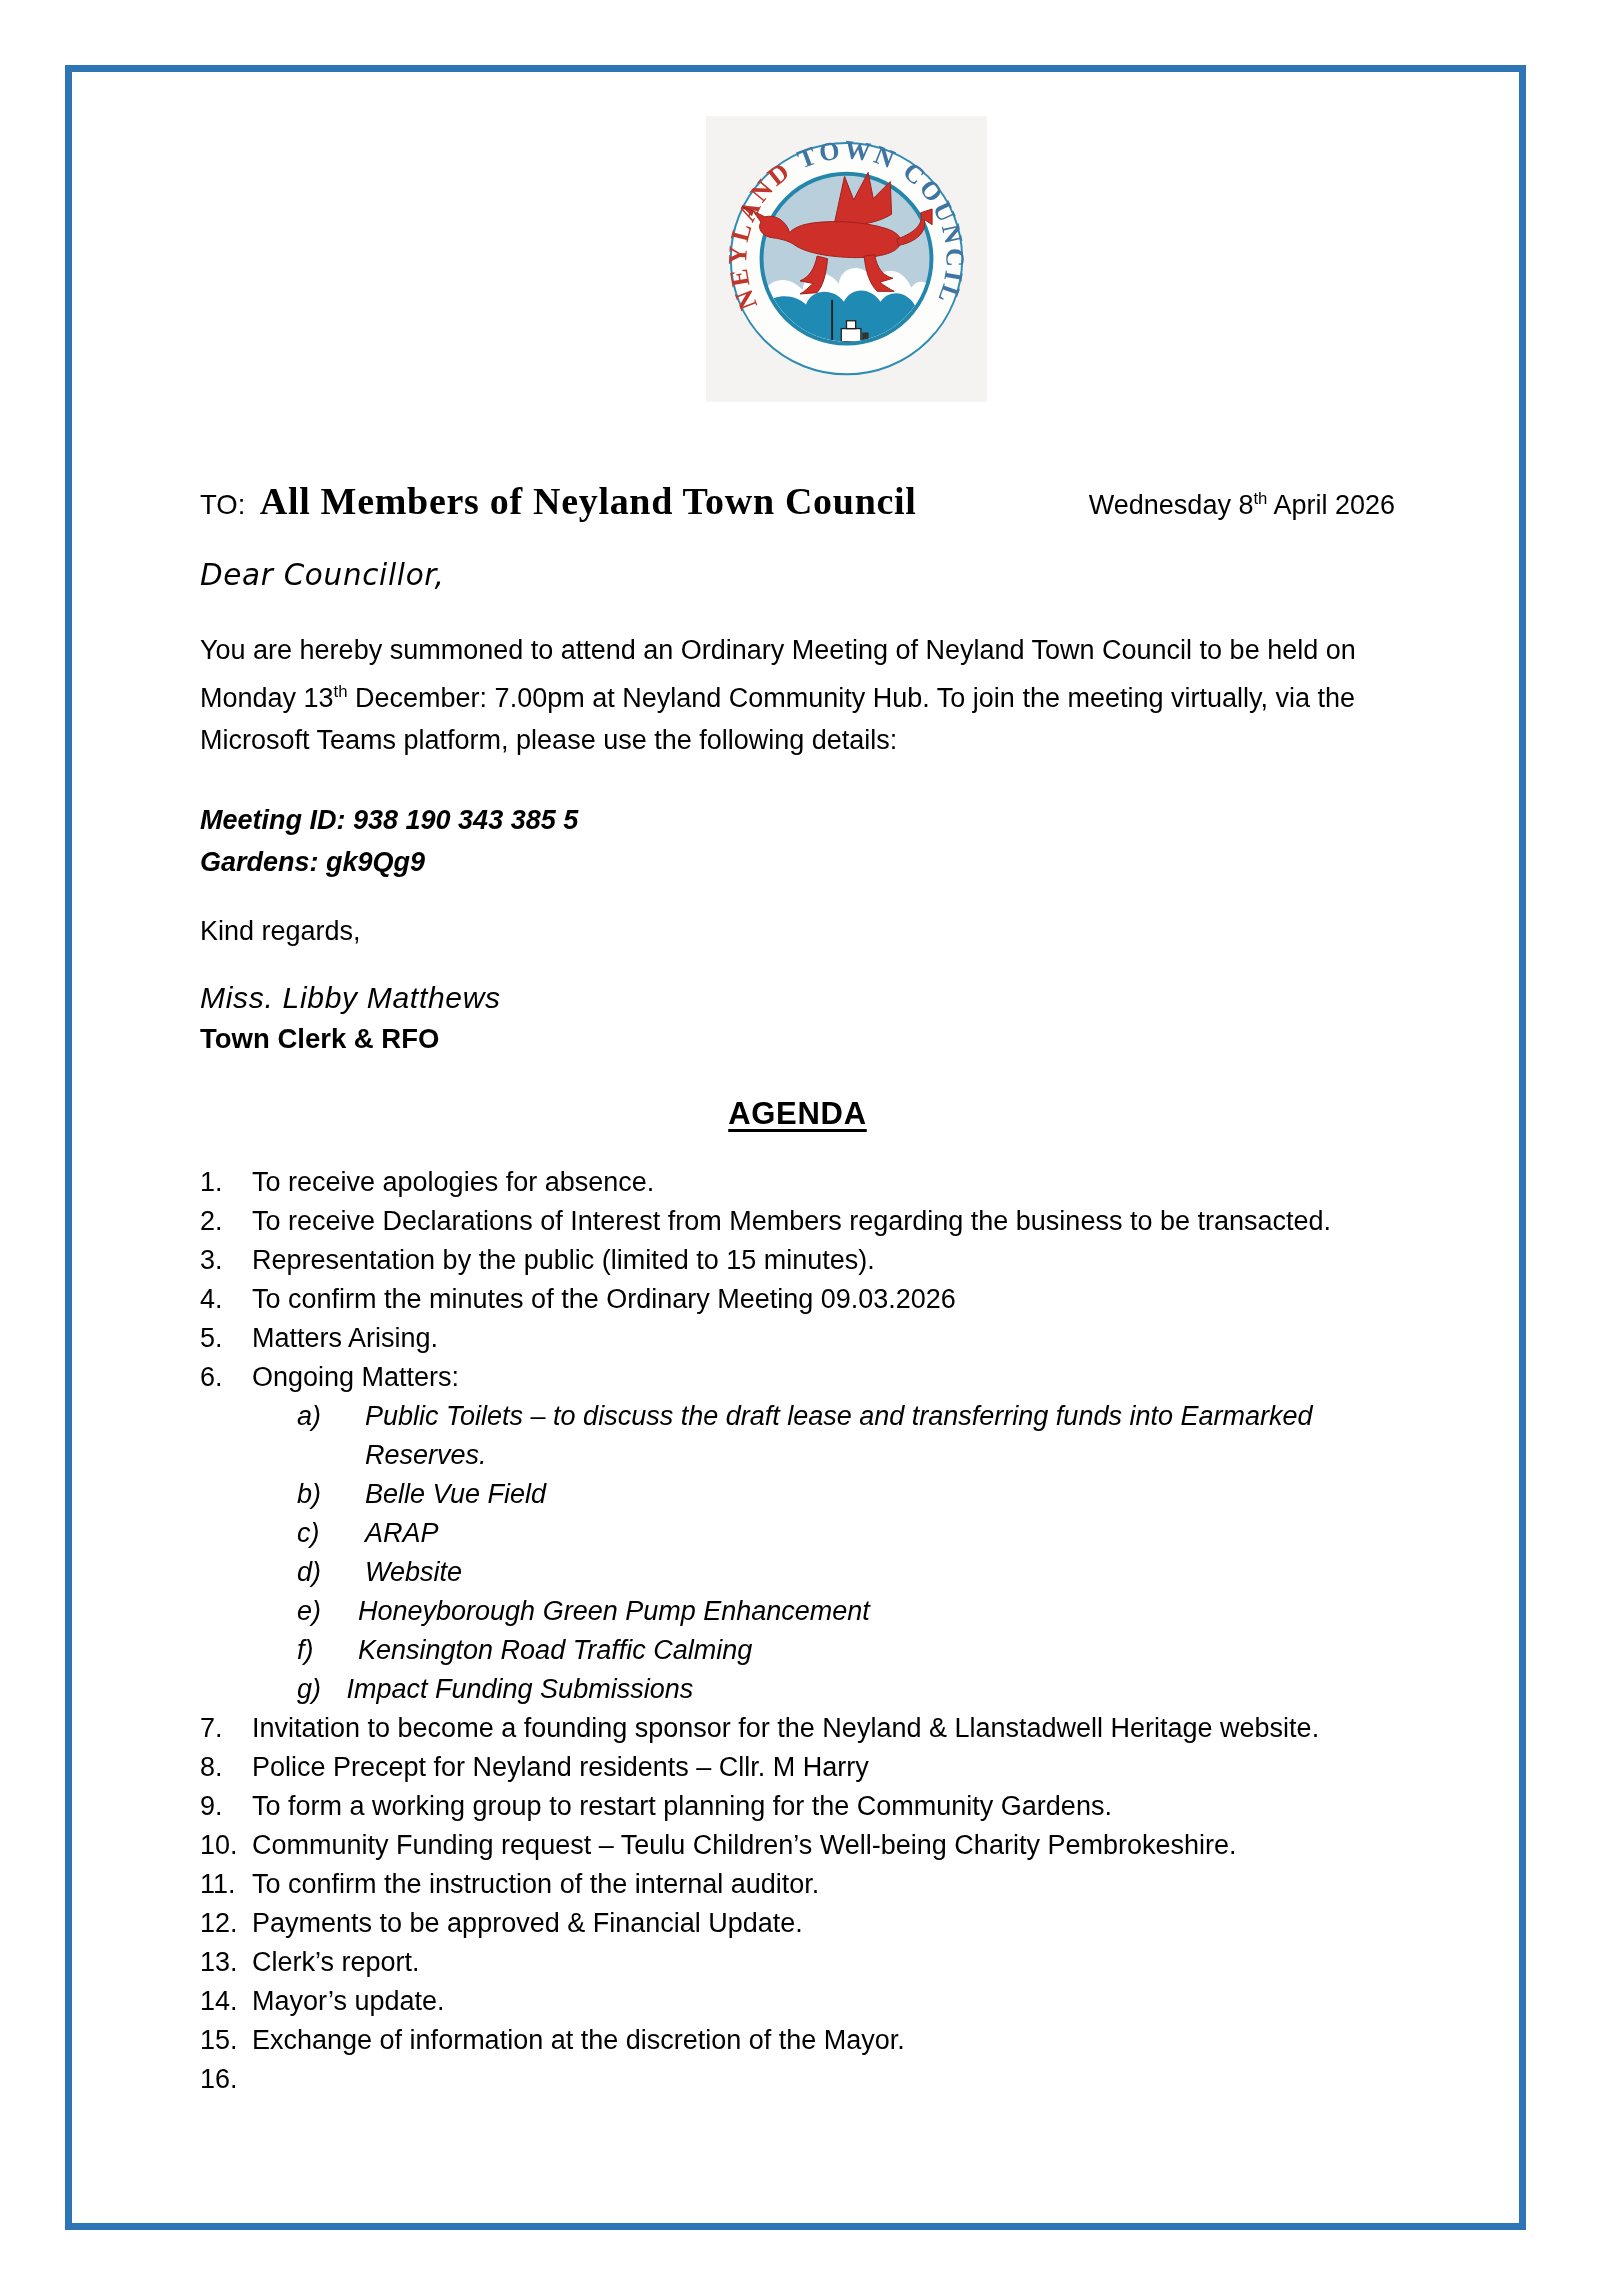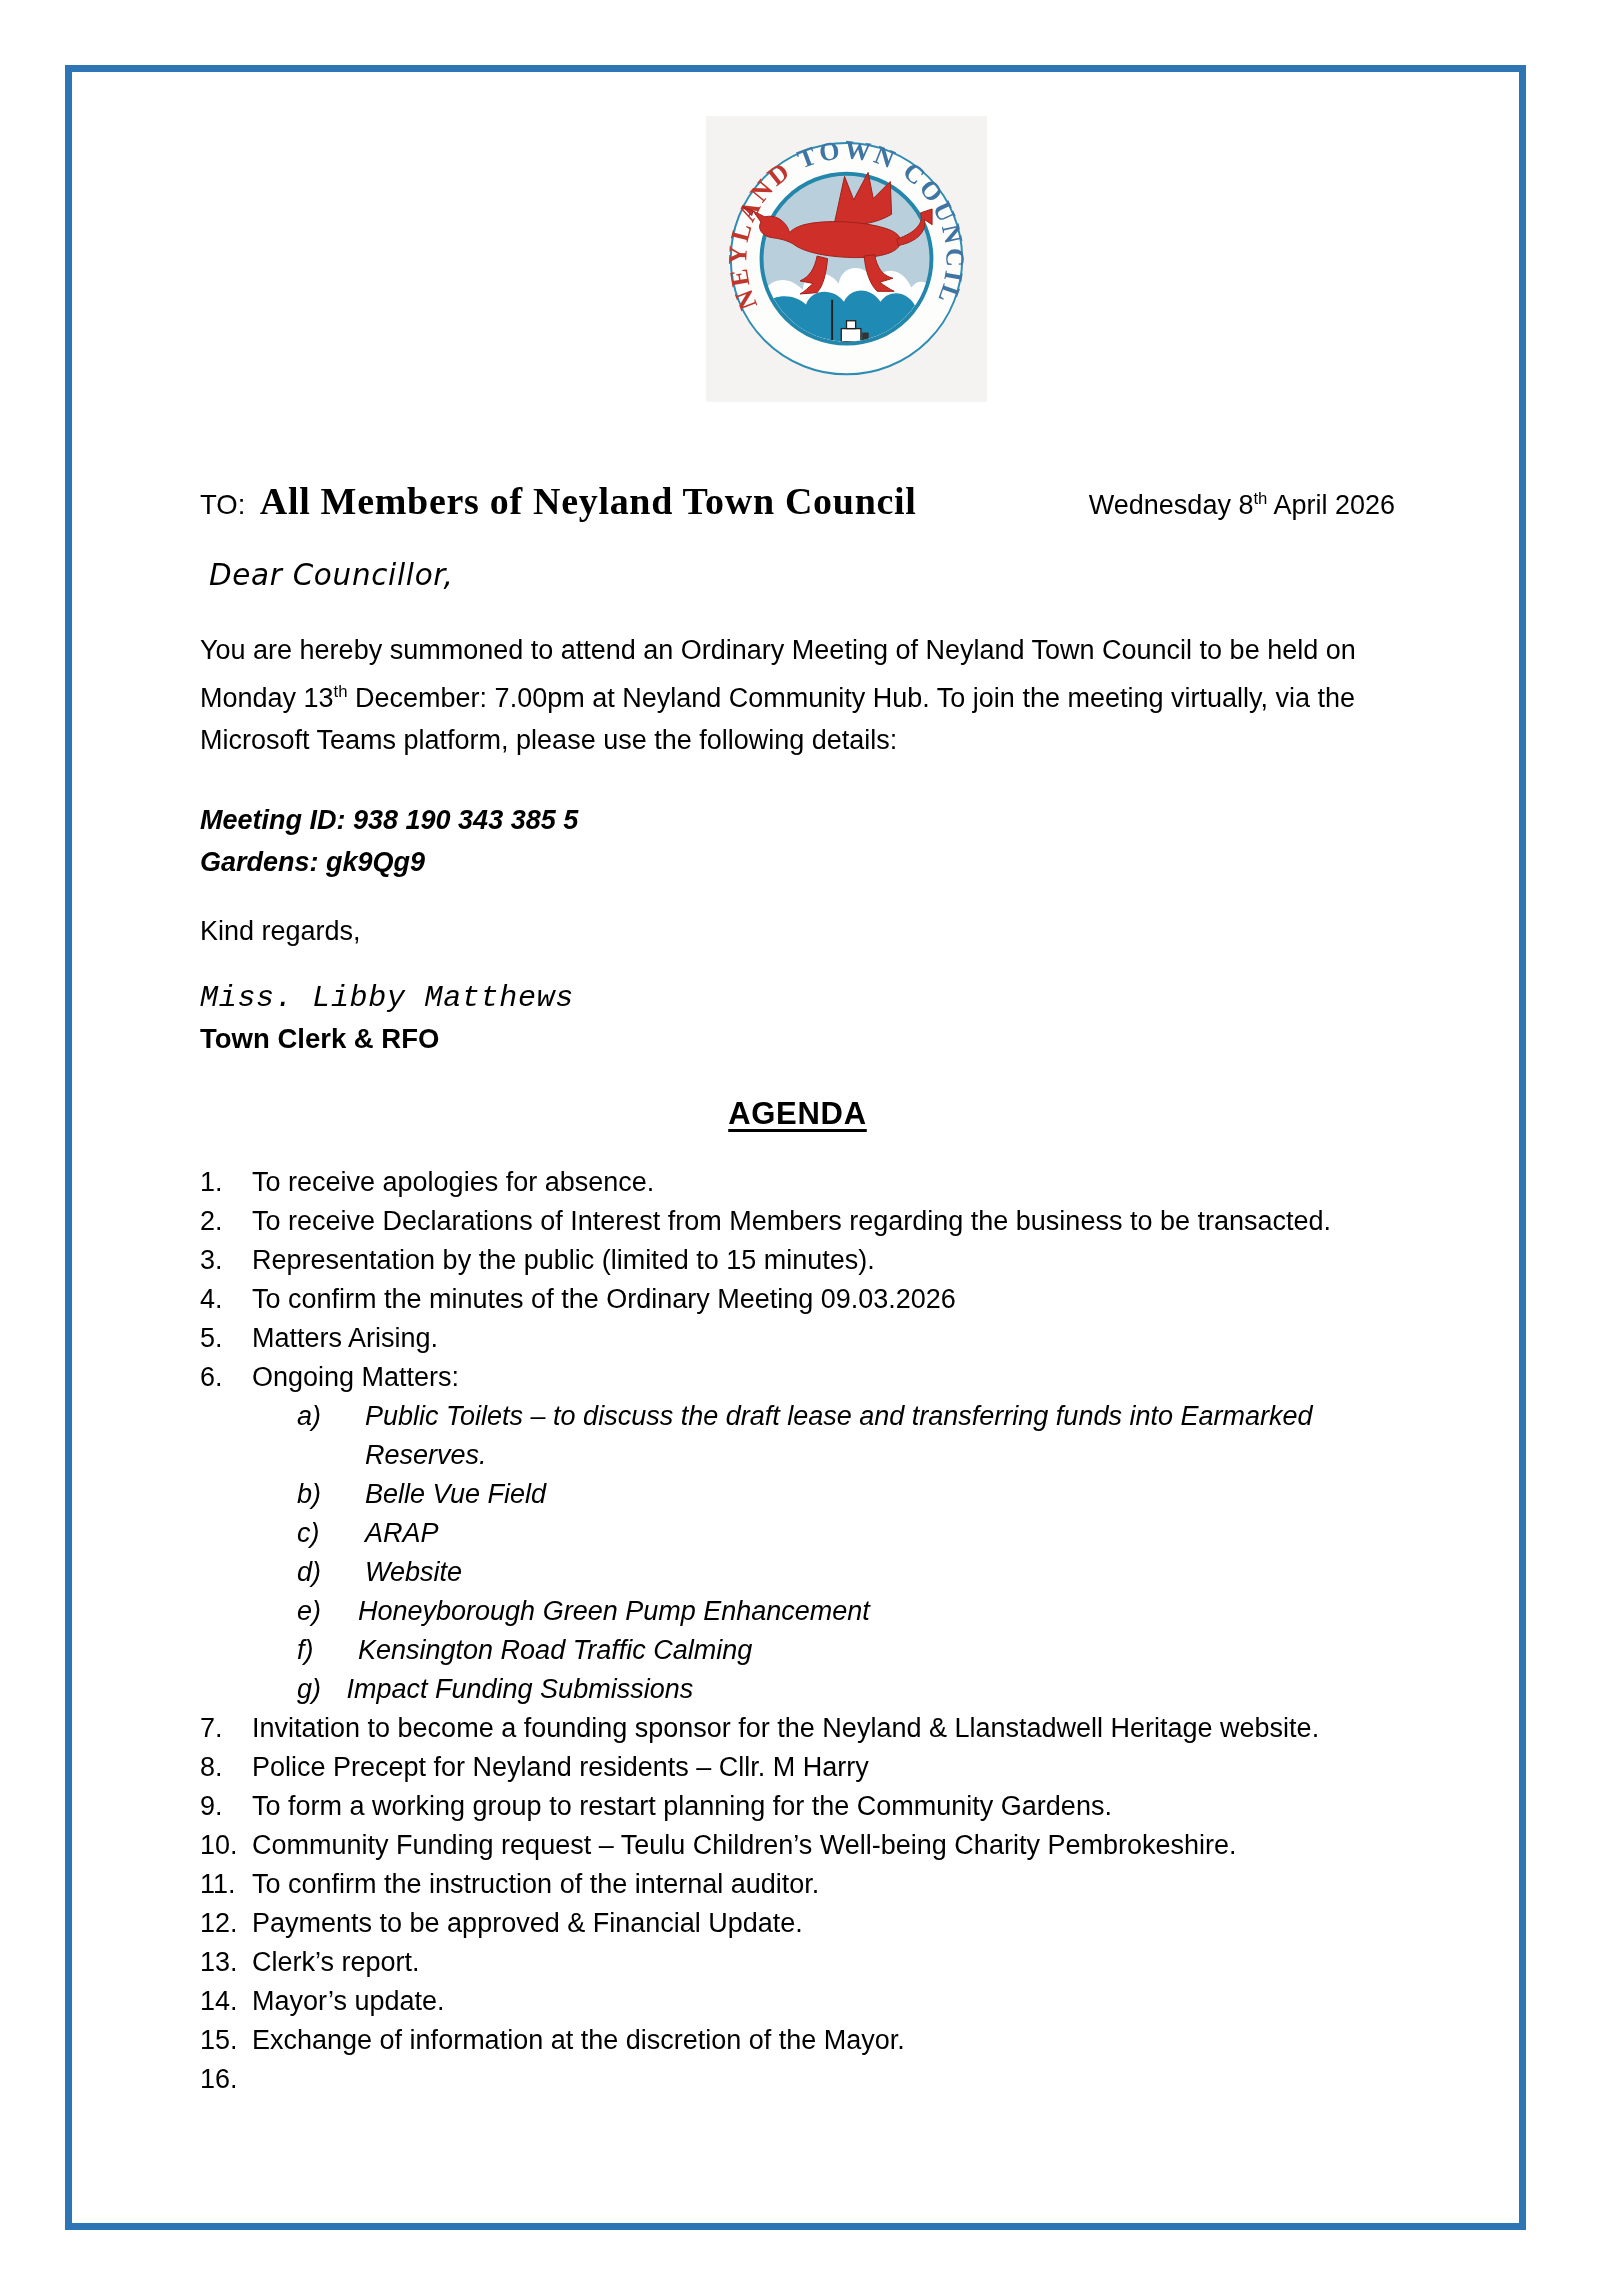--- a/index.html
+++ b/index.html
@@ -14,26 +14,26 @@
   .content{padding:44px 124px 0 128px;}
   .logo-block{width:281px;height:286px;margin-left:506px;}
   .logo-block svg{display:block;width:281px;height:286px;}
 
   .hdr-row{margin-top:77px;display:flex;align-items:baseline;text-align:center;}
   .to-label{font-size:27.5px;}
   .recipient{font-family:"Liberation Serif",serif;font-weight:bold;font-size:38px;margin-left:14.4px;letter-spacing:0.7px;}
   .hdr-date{margin-left:auto;font-size:27px;}
   sup{font-size:0.62em;}
 
-  .salutation{margin-top:35px;font-size:29.4px;font-style:italic;font-family:"DejaVu Sans",sans-serif;letter-spacing:0.7px;margin-left:9px;}
+  .salutation{margin-top:35px;font-size:29.4px;font-style:italic;font-family:"DejaVu Sans",sans-serif;letter-spacing:0.7px;}
 
   .body-par{margin-top:37px;font-size:27px;line-height:42px;}
   .meeting-block{margin-top:38px;font-size:27px;line-height:42px;font-weight:bold;font-style:italic;}
   .signoff{margin-top:33px;font-size:27px;}
-  .signature{margin-top:34px;font-size:30px;font-style:italic;font-family:Liberation Mono, monospace;letter-spacing:0.7px;}
+  .signature{margin-top:34px;font-size:30px;font-style:italic;font-family:Liberation Sans, sans-serif;letter-spacing:0.7px;}
   .sig-title{margin-top:7.9px;font-size:27.5px;font-weight:bold;}
 
   .agenda-title{margin-top:41px;text-align:center;font-size:31px;font-weight:bold;text-decoration:underline;text-underline-offset:5.2px;text-decoration-thickness:2.6px;letter-spacing:0.7px;}
 
   .agenda-list{margin-top:31px;}
   .agenda-item{display:flex;font-size:27px;line-height:39px;}
   .agenda-item .num{width:52px;flex-shrink:0;}
   .sub-list{margin-left:97px;}
   .sub-item{display:flex;font-style:italic;font-size:27px;line-height:39px;}
   .sub-letter{width:39px;flex-shrink:0;}

